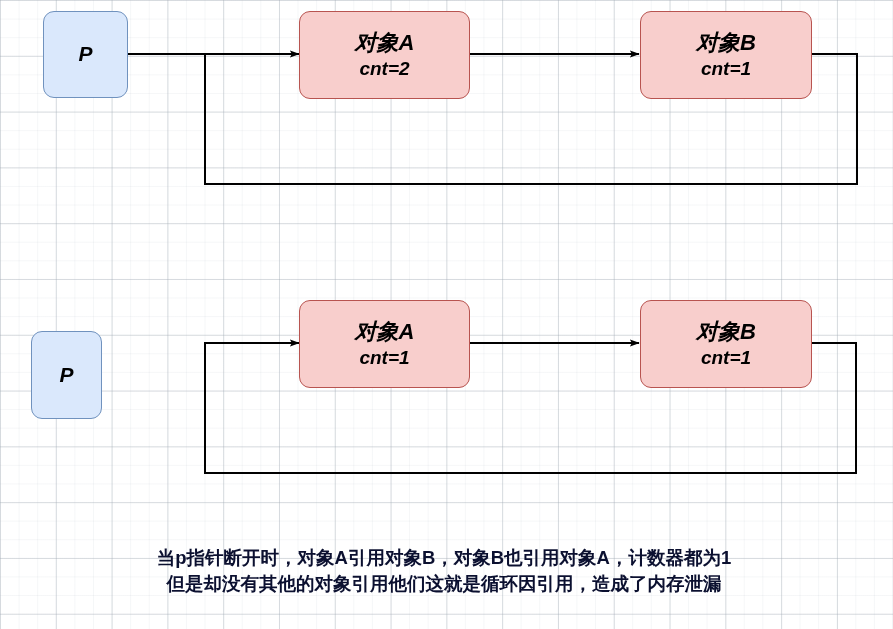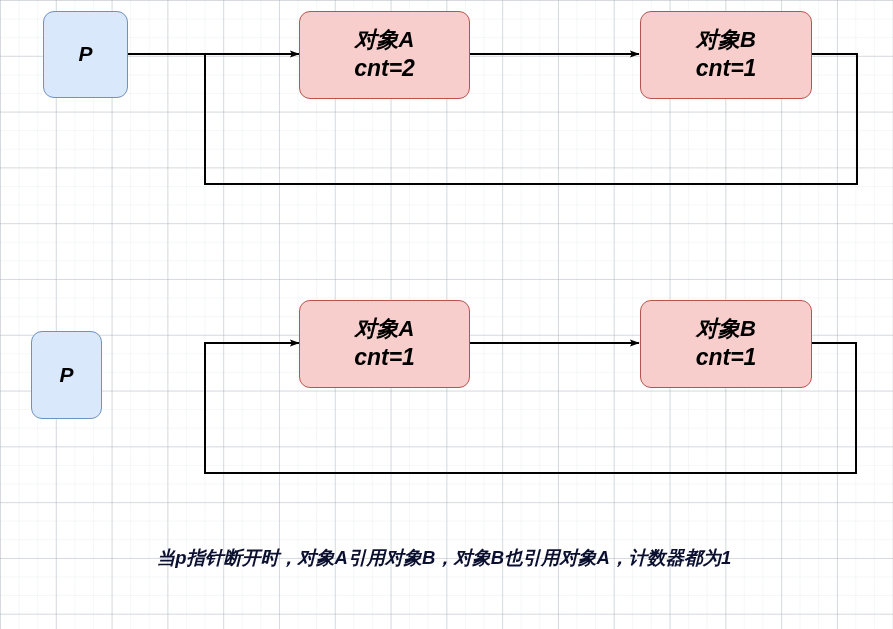--- a/index.html
+++ b/index.html
@@ -59,30 +59,29 @@
     line-height: 1.28;
     white-space: nowrap;
   }
   .p-label {
     font-size: 21px;
   }
   .obj-title {
     font-size: 22px;
   }
   .obj-cnt {
-    font-size: 23px;
+    font-size: 19px;
     text-align: center;
   }
   .caption {
     position: absolute;
     left: 0;
     width: 888px;
     text-align: center;
     font-weight: bold;
-    font-style: italic;
     font-size: 18.5px;
     line-height: 1.42;
     color: #0b1030;
     white-space: nowrap;
   }
   .caption-line { display: block; }
 </style>
 </head>
 <body>
 
@@ -139,15 +138,16 @@
     <span class="node-label obj-cnt">cnt=1</span>
   </div>
 
   <div class="node node-obj" style="left:640px; top:300px; width:172px; height:88px;">
     <span class="node-label obj-title">对象B</span>
     <span class="node-label obj-cnt">cnt=1</span>
   </div>
 
   <div class="caption" style="top:545px;">
     <span class="caption-line">当p指针断开时，对象A引用对象B，对象B也引用对象A，计数器都为1</span>
+    <span class="caption-line">但是却没有其他的对象引用他们这就是循环因引用，造成了内存泄漏</span>
   </div>
 
 </div>
 
 </body></html>

